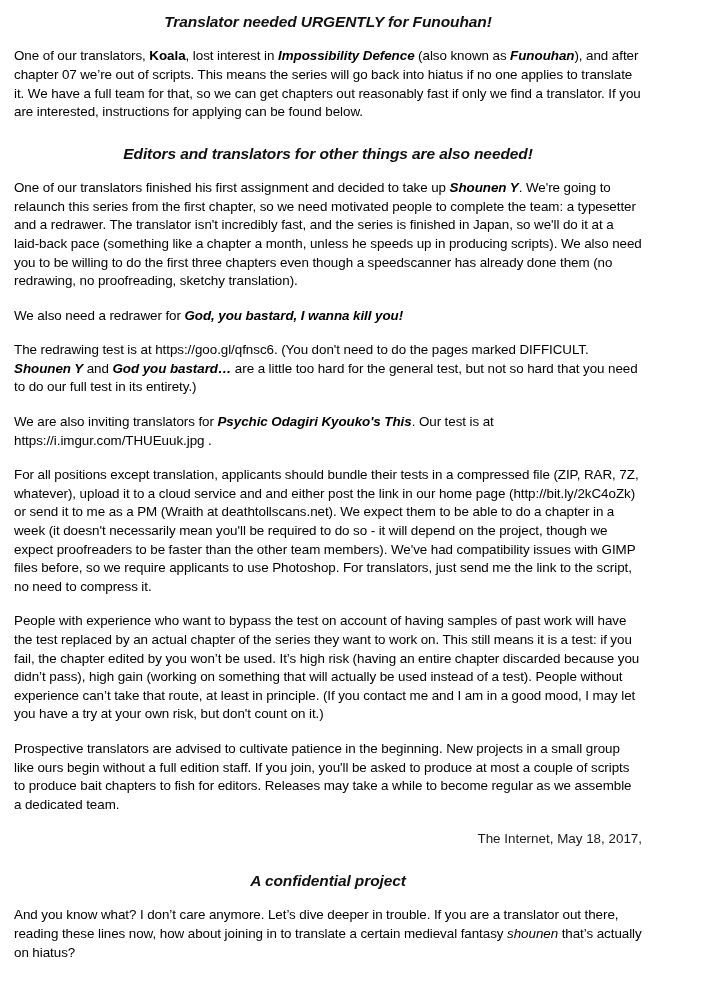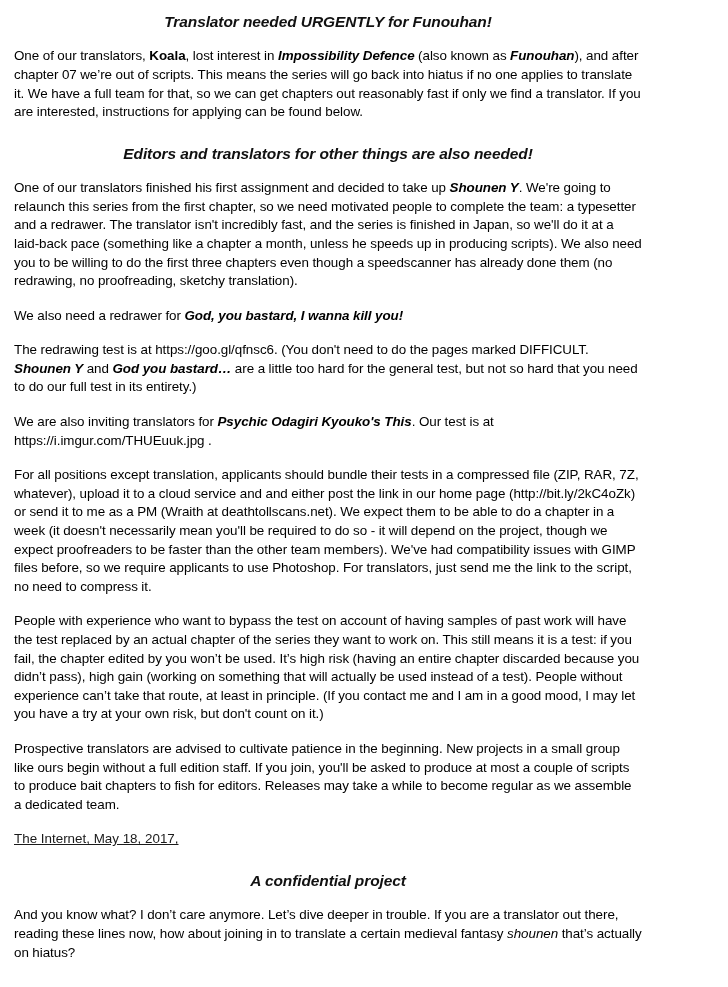--- a/index.html
+++ b/index.html
@@ -45,23 +45,23 @@
     color: #000000;
     letter-spacing: -0.05px;
     word-spacing: -0.1px;
   }
   .bi { font-weight: bold; font-style: italic; }
   .bu { font-weight: bold; font-style: normal; }
   .it { font-style: italic; font-weight: normal; }
   .sig {
     font-size: 13.4px;
     line-height: 18.6px;
+    text-align: right;
     margin: 0;
     color: #1a1a1a;
-    text-decoration: underline;
   }
   .sig-date { margin-top: 14px; }
   .sig-name { margin-top: 22px; }
   .sig-org  { margin-top: 0px; }
 </style>
 </head>
 <body>
 
 <div class="page">
 

